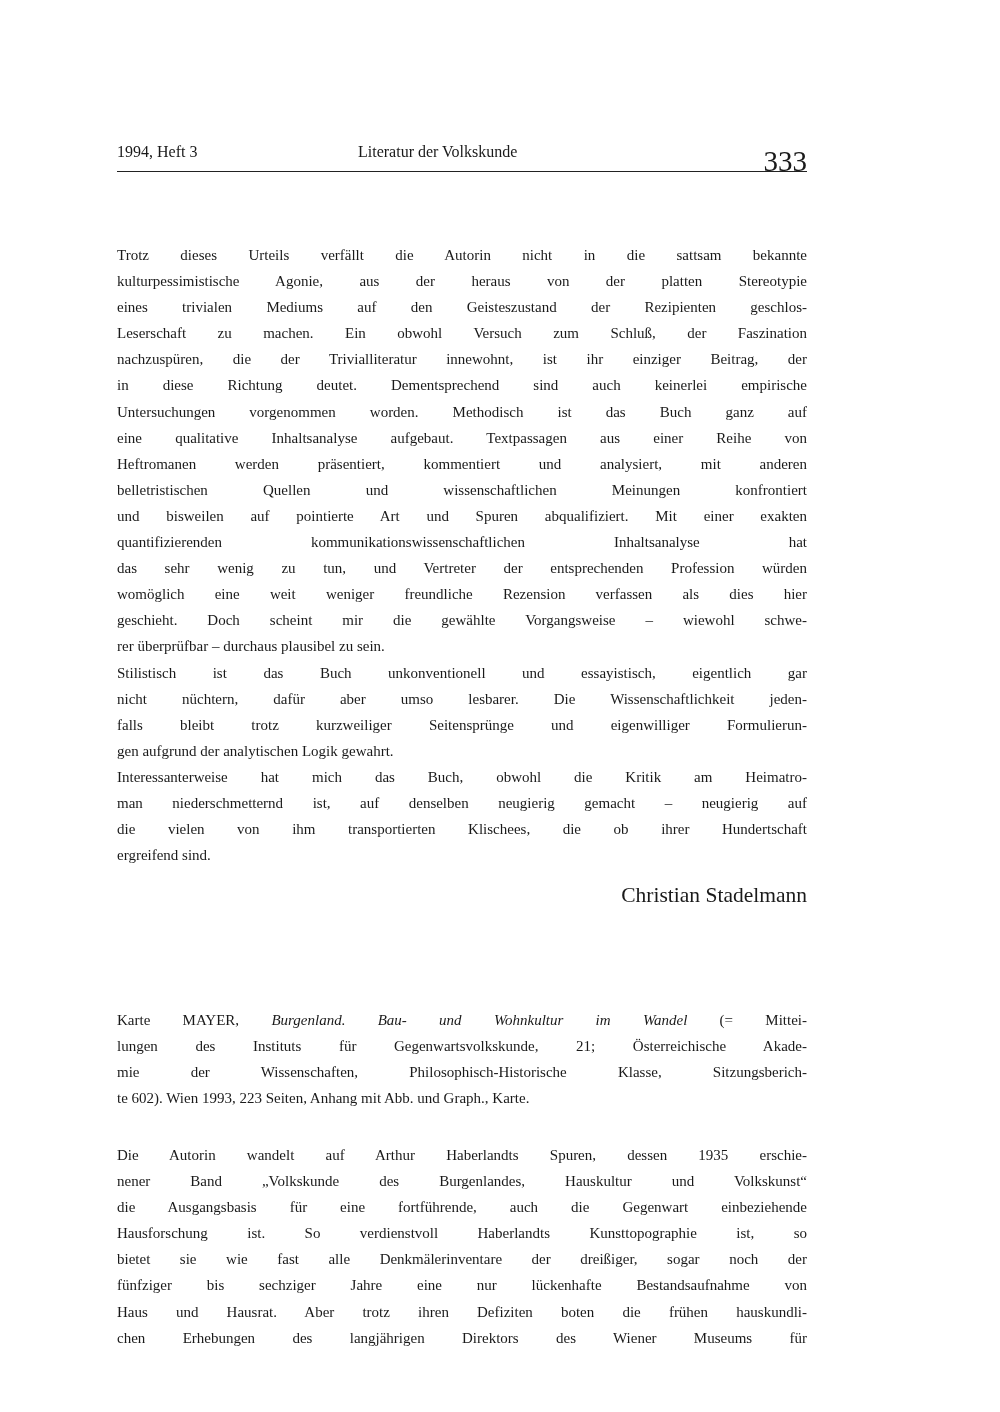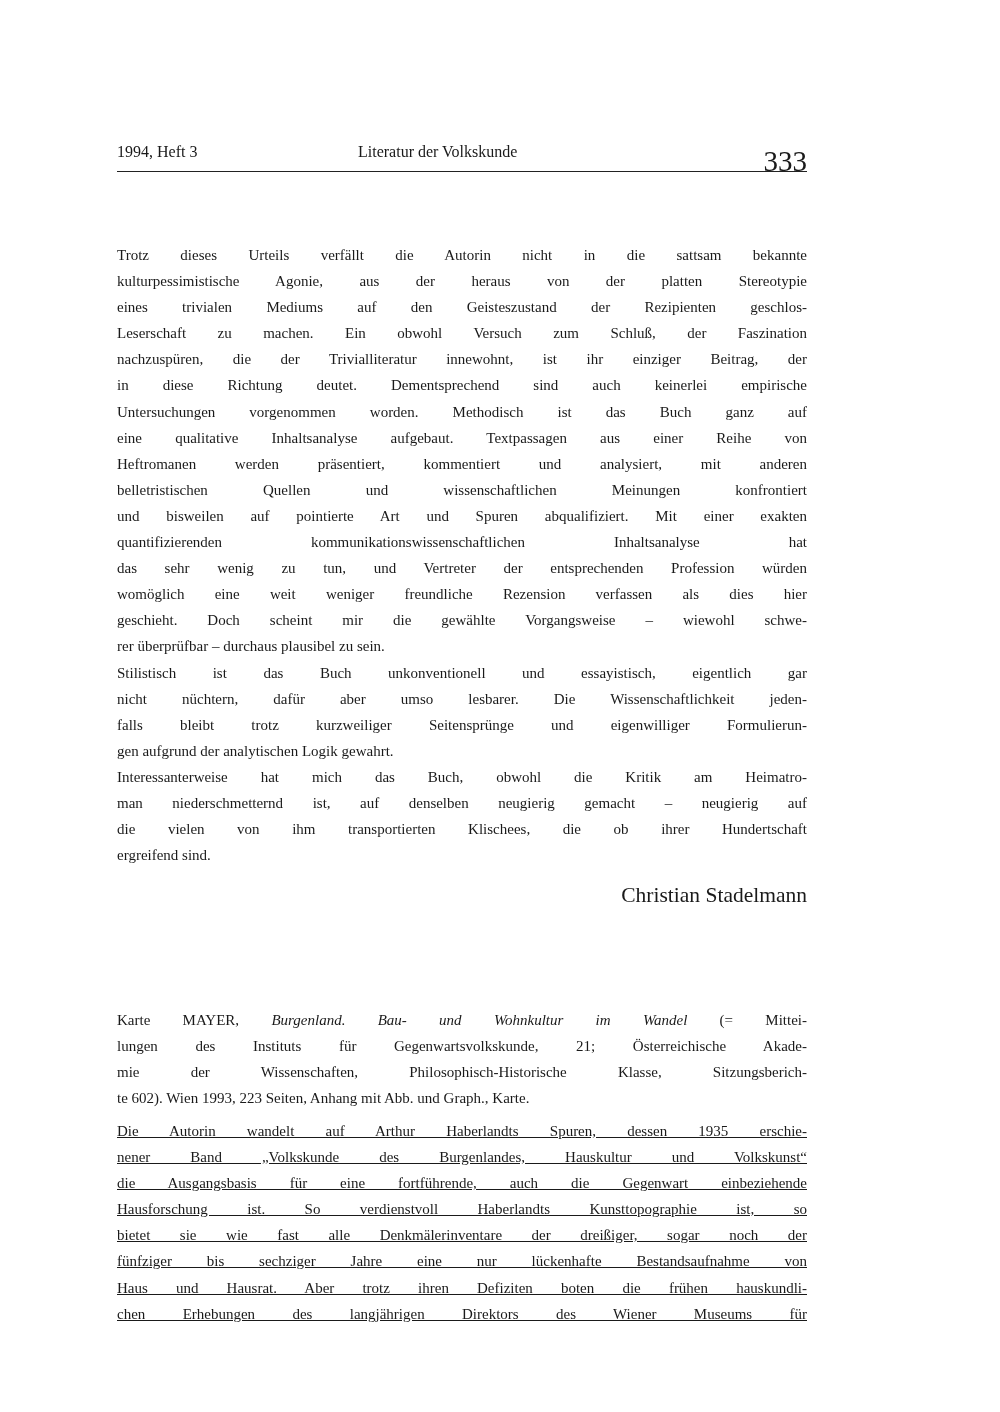--- a/index.html
+++ b/index.html
@@ -78,21 +78,21 @@
       top: 843px;
       font-size: 21.5px;
       text-align: right;
       margin-top: 40px;
     }
     em {
       font-style: italic;
     }
     .p1 { top: 198px; }
     .p4 { top: 963px; }
-    .p5 { top: 1074px; text-decoration: underline; }
+    .p5 { top: 1098px; }
   </style>
 </head>
 <body>
 
 <div class="page">
 
   <div class="running-head">
     <span class="rh-left">1994, Heft 3</span>
     <span class="rh-center">Literatur der Volkskunde</span>
     <span class="rh-right">333</span>

